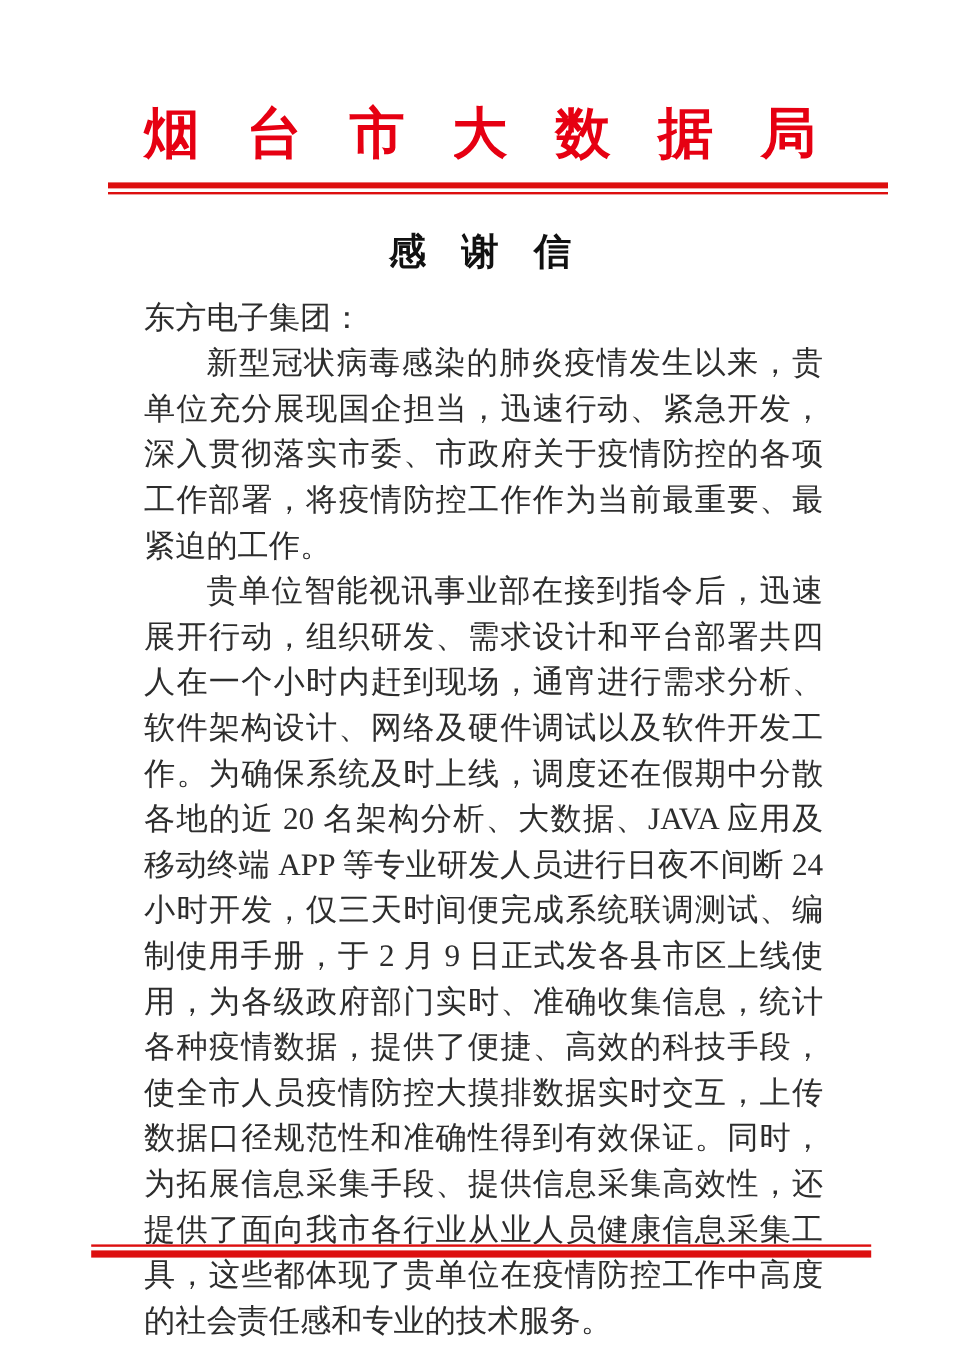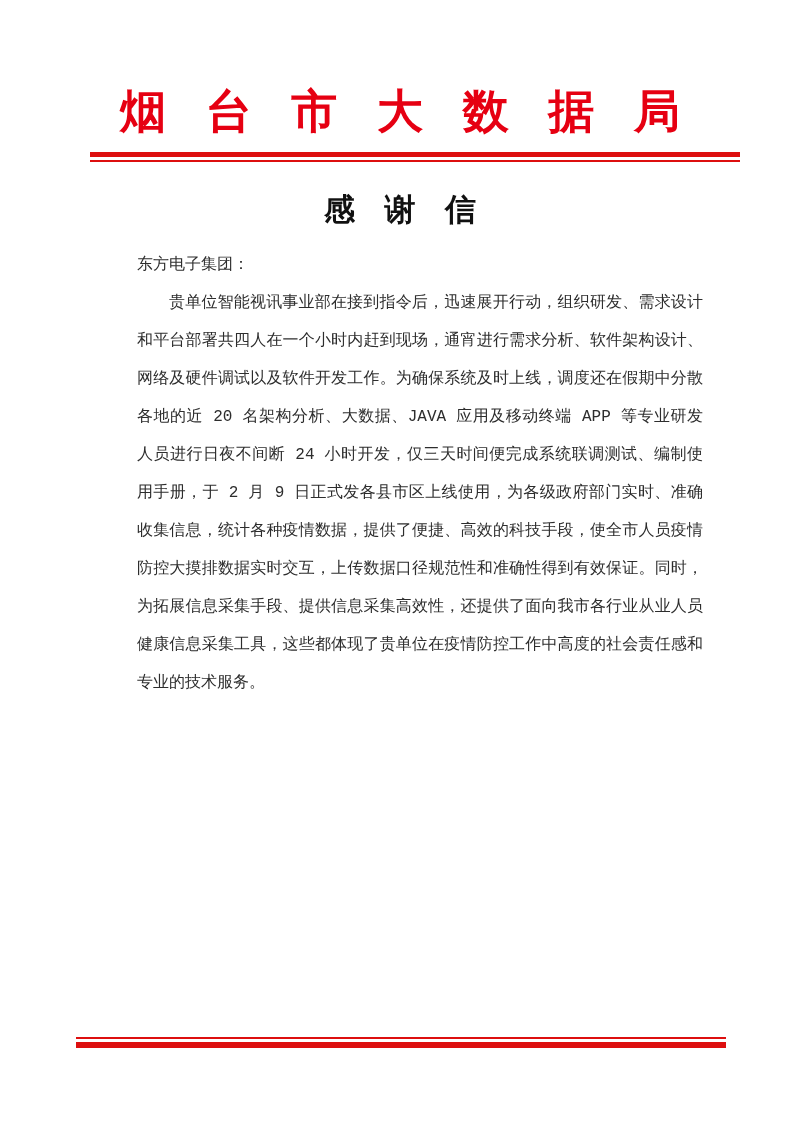--- a/index.html
+++ b/index.html
@@ -51,27 +51,26 @@
     font-size: 31px;
     line-height: 40px;
     font-weight: bold;
     color: var(--title-color, #111111);
     margin: 0;
   }
   
   .letter-body {
     position: absolute;
     top: 246px;
-    left: 137px;
+    left: 120px;
     width: 566px;
-    font-size: 16px;
+    font-size: 26px;
     line-height: 38px;
     color: var(--body-color, #2d2d2d);
     text-align: justify;
-    font-family: Liberation Mono, monospace;
   }
   .letter-body p {
     margin: 0;
   }
   .letter-body p.indent {
     text-indent: 2em;
   }
   
   .rule-bottom {
     position: absolute;
@@ -102,18 +101,19 @@
   <div class="rule-top"></div>
 
   <h1 class="letter-title">
       <span>感</span>
       <span>谢</span>
       <span>信</span>
     </h1>
 
   <div class="letter-body" id="letter-body">
       <p>东方电子集团：</p>
+      <p class="indent">新型冠状病毒感染的肺炎疫情发生以来，贵单位充分展现国企担当，迅速行动、紧急开发，深入贯彻落实市委、市政府关于疫情防控的各项工作部署，将疫情防控工作作为当前最重要、最紧迫的工作。</p>
       <p class="indent">贵单位智能视讯事业部在接到指令后，迅速展开行动，组织研发、需求设计和平台部署共四人在一个小时内赶到现场，通宵进行需求分析、软件架构设计、网络及硬件调试以及软件开发工作。为确保系统及时上线，调度还在假期中分散各地的近 20 名架构分析、大数据、JAVA 应用及移动终端 APP 等专业研发人员进行日夜不间断 24 小时开发，仅三天时间便完成系统联调测试、编制使用手册，于 2 月 9 日正式发各县市区上线使用，为各级政府部门实时、准确收集信息，统计各种疫情数据，提供了便捷、高效的科技手段，使全市人员疫情防控大摸排数据实时交互，上传数据口径规范性和准确性得到有效保证。同时，为拓展信息采集手段、提供信息采集高效性，还提供了面向我市各行业从业人员健康信息采集工具，这些都体现了贵单位在疫情防控工作中高度的社会责任感和专业的技术服务。</p>
     </div>
 
   <div class="rule-bottom"></div>
 
 </div>
 
 </body></html>

